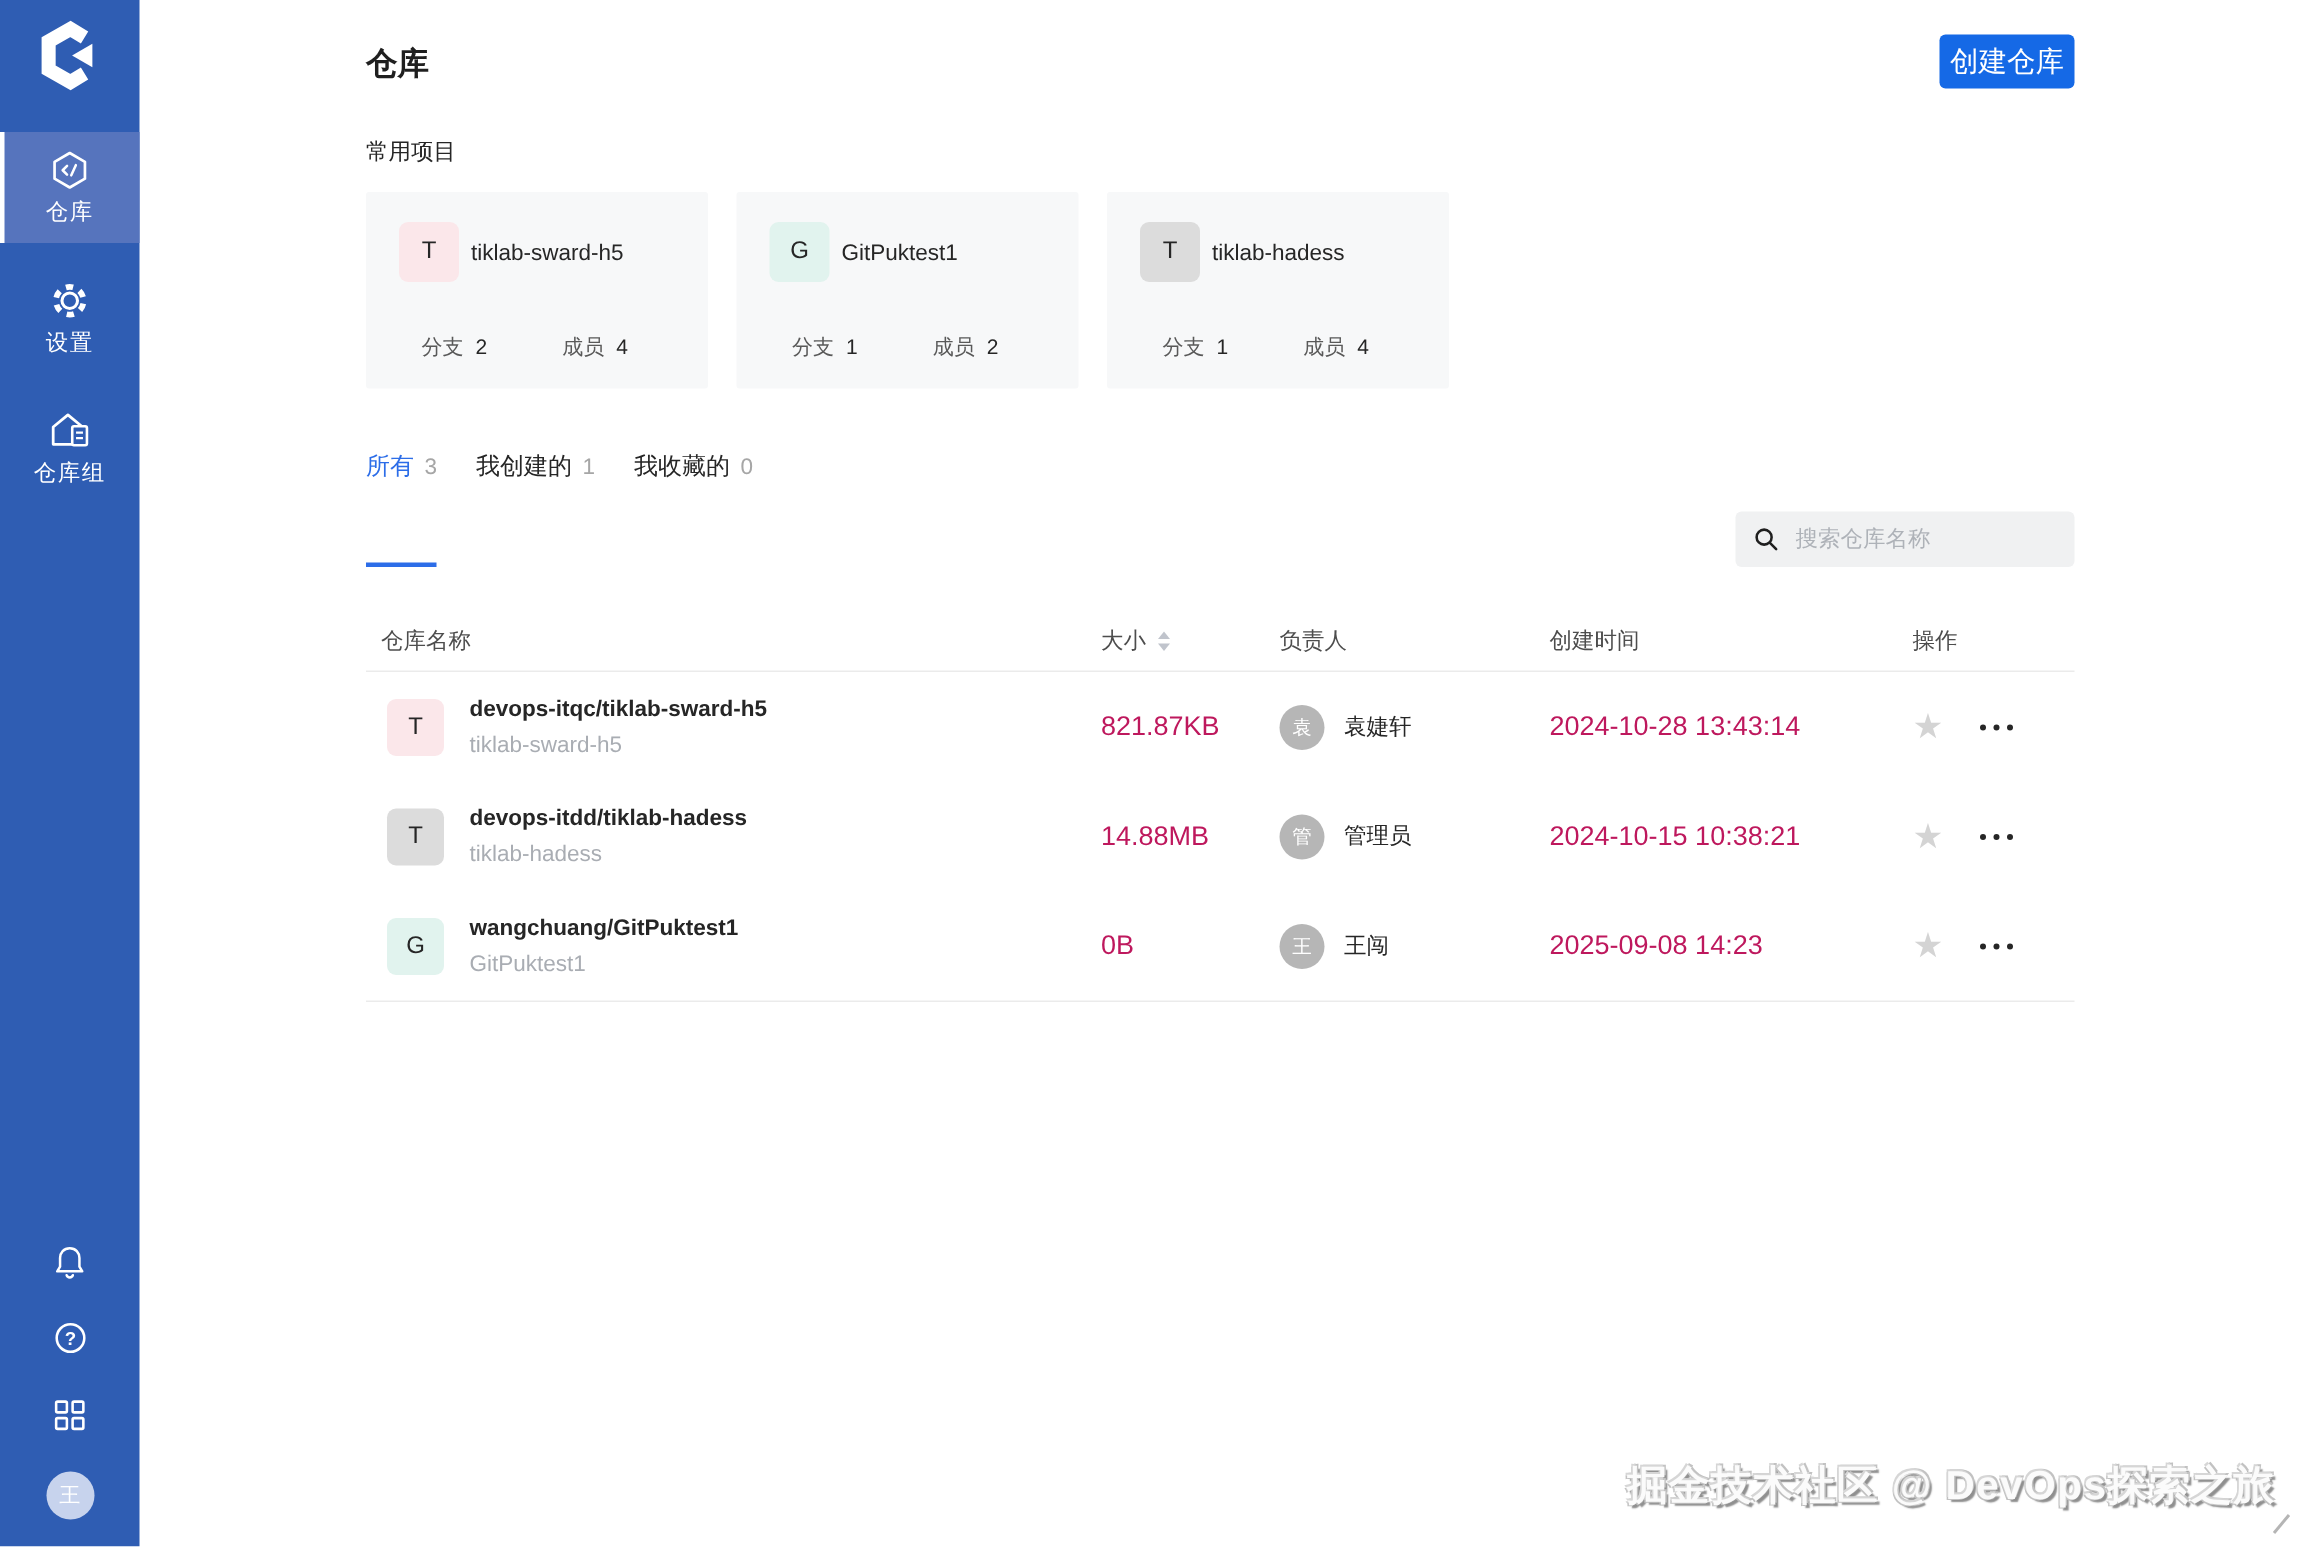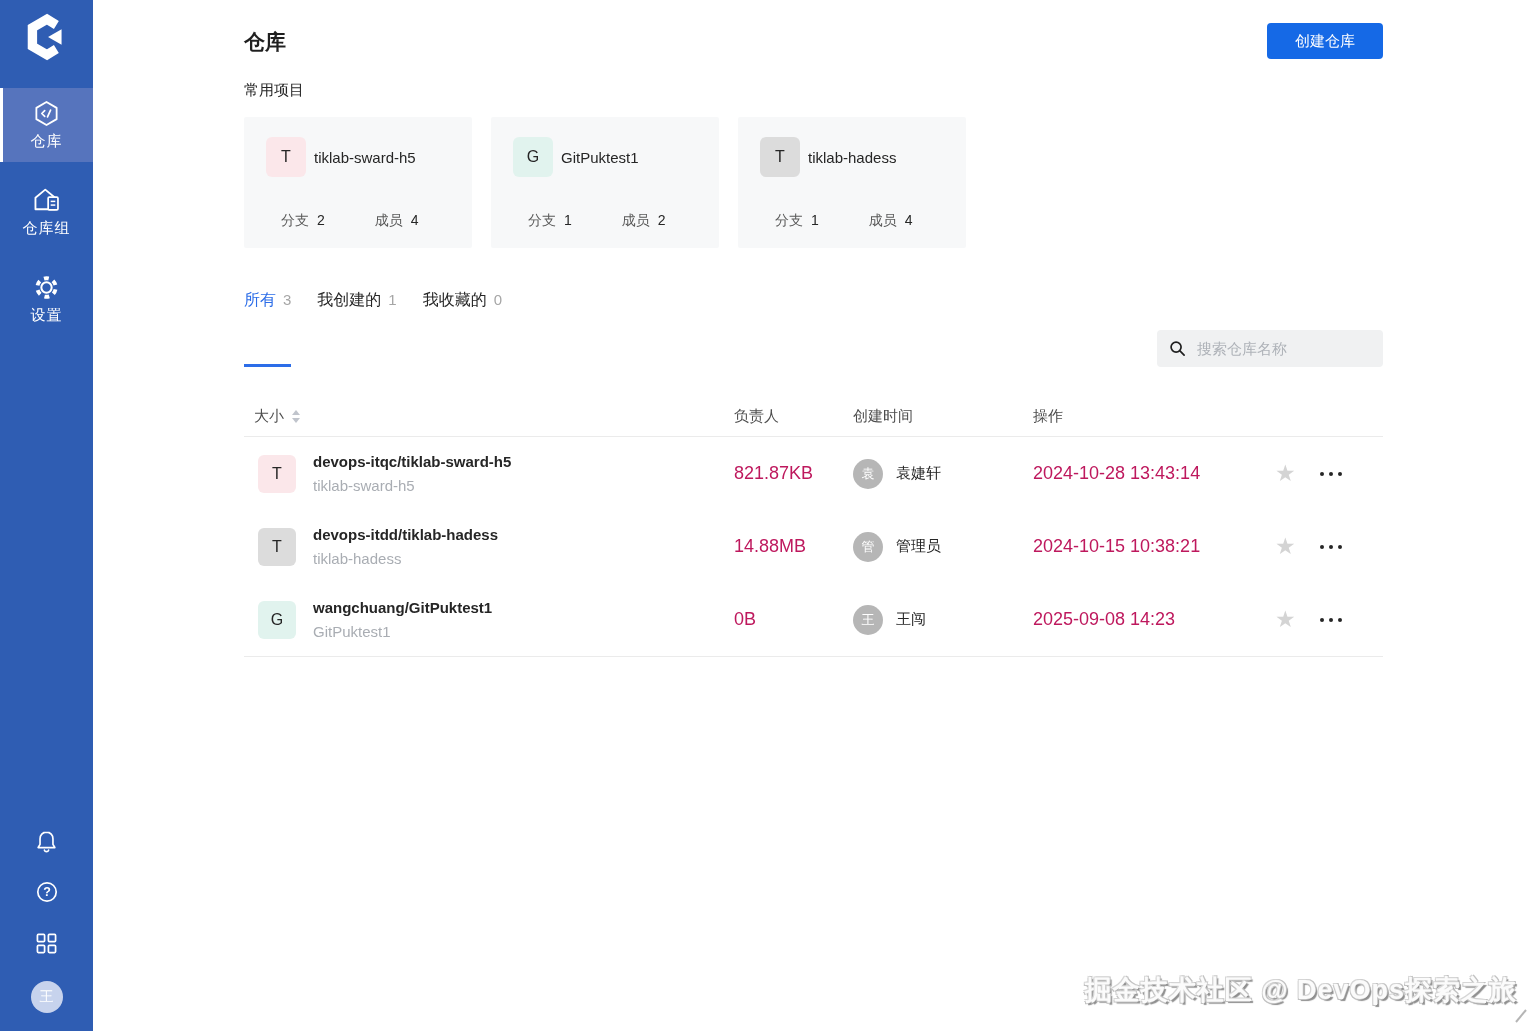--- a/index.html
+++ b/index.html
@@ -17,22 +17,22 @@
   .nav-item.active { background:#5674bd; box-shadow: inset 3px 0 0 #ffffff; }
   .nav-icon { height:32px; display:flex; align-items:center; justify-content:center; }
   .nav-label { font-size:15px; margin-top:3px; letter-spacing:1px; }
   .sidebar-bottom { position:absolute; bottom:18px; left:0; width:93px; display:flex; flex-direction:column; align-items:center; gap:25px; }
   .side-icon-btn { width:26px; height:26px; display:flex; align-items:center; justify-content:center; cursor:pointer; }
   .user-avatar { width:32px; height:32px; border-radius:50%; background:#c7d3ed; color:#fff; font-size:14px; display:flex; align-items:center; justify-content:center; cursor:pointer; }
 
   
   .content { position:absolute; left:244px; top:0; width:1139px; }
   .page-title { margin:28px 0 0; font-size:21px; font-weight:700; color:#1f1f1f; }
-  .create-btn { position:absolute; top:23px; right:0; width:116px; height:36px; background:#1569e6; color:#fff; font-size:15px; border:none; border-radius:4px; cursor:pointer; }
-  .section-title { margin-top:25px; font-size:15px; color:#262626; }
+  .create-btn { position:absolute; top:23px; right:0; width:90px; height:36px; background:#1569e6; color:#fff; font-size:19px; border:none; border-radius:4px; cursor:pointer; }
+  .section-title { margin-top:36px; font-size:15px; color:#262626; }
 
   .cards { display:flex; gap:19px; margin-top:17px; }
   .card { width:228px; height:131px; background:#f7f8f9; border-radius:2px; padding:20px 22px 18px; display:flex; flex-direction:column; cursor:pointer; }
   .card-head { display:flex; align-items:center; gap:8px; }
   .card-avatar { width:40px; height:40px; border-radius:6px; display:flex; align-items:center; justify-content:center; font-size:16px; color:#262626; flex:0 0 40px; }
   .card-name { font-size:15px; color:#262626; }
   .card-stats { margin-top:auto; display:flex; gap:50px; padding-left:15px; font-size:14px; color:#595959; }
   .stat-num { color:#262626; margin-left:8px; }
 
   .list-bar { display:flex; justify-content:space-between; margin-top:34px; }
@@ -86,37 +86,37 @@
         <svg viewBox="0 0 24 24" width="27" height="27">
           <polygon points="12,1.8 21,7 21,17 12,22.2 3,17 3,7" fill="none" stroke="#ffffff" stroke-width="1.6" stroke-linejoin="round"></polygon>
           <polyline points="10.4,9.4 7.8,12 10.4,14.6" fill="none" stroke="#ffffff" stroke-width="1.5" stroke-linecap="round" stroke-linejoin="round"></polyline>
           <line x1="15.6" y1="9" x2="12.9" y2="15" stroke="#ffffff" stroke-width="1.5" stroke-linecap="round"></line>
         </svg>
       </span>
       <span class="nav-label">仓库</span>
     </div>
     <div class="nav-item">
       <span class="nav-icon">
+        <svg viewBox="0 0 24 24" width="27" height="27">
+          <circle cx="12" cy="12" r="8.2" fill="none" stroke="#ffffff" stroke-width="3.4" stroke-dasharray="4.3 4.3" transform="rotate(12 12 12)"></circle>
+          <circle cx="12" cy="12" r="4.6" fill="#2f5db3" stroke="#ffffff" stroke-width="1.8"></circle>
+        </svg>
+      </span>
+      <span class="nav-label">设置</span>
+    </div>
+    <div class="nav-item">
+      <span class="nav-icon">
         <svg viewBox="0 0 26 24" width="30" height="28">
           <path d="M3 10 L11.5 3 L20 10 V20 H3 Z" fill="none" stroke="#ffffff" stroke-width="1.6" stroke-linejoin="round"></path>
           <rect x="14" y="9.5" width="8.5" height="11" rx="1" fill="#2f5db3" stroke="#ffffff" stroke-width="1.5"></rect>
           <line x1="16.2" y1="13.2" x2="20.2" y2="13.2" stroke="#ffffff" stroke-width="1.3"></line>
           <line x1="16.2" y1="16.4" x2="20.2" y2="16.4" stroke="#ffffff" stroke-width="1.3"></line>
         </svg>
       </span>
       <span class="nav-label">仓库组</span>
-    </div>
-    <div class="nav-item">
-      <span class="nav-icon">
-        <svg viewBox="0 0 24 24" width="27" height="27">
-          <circle cx="12" cy="12" r="8.2" fill="none" stroke="#ffffff" stroke-width="3.4" stroke-dasharray="4.3 4.3" transform="rotate(12 12 12)"></circle>
-          <circle cx="12" cy="12" r="4.6" fill="#2f5db3" stroke="#ffffff" stroke-width="1.8"></circle>
-        </svg>
-      </span>
-      <span class="nav-label">设置</span>
     </div>
   </nav>
 
   <div class="sidebar-bottom">
     <span class="side-icon-btn">
       <svg viewBox="0 0 22 24" width="23" height="25">
         <path d="M11 3 C7.2 3 4.8 5.9 4.8 9.3 V14.8 L3 17.8 H19 L17.2 14.8 V9.3 C17.2 5.9 14.8 3 11 3 Z" fill="none" stroke="#ffffff" stroke-width="1.6" stroke-linejoin="round"></path>
         <path d="M9 20.3 a2.1 2.1 0 0 0 4 0" fill="none" stroke="#ffffff" stroke-width="1.6" stroke-linecap="round"></path>
       </svg>
     </span>
@@ -191,20 +191,21 @@
             <line x1="11.6" y1="11.6" x2="16" y2="16" stroke="#1f1f1f" stroke-width="1.8" stroke-linecap="round"></line>
           </svg>
         </span>
         <input type="text" placeholder="搜索仓库名称" style="">
       </div>
     </div>
   </div>
 
   <div class="table">
     <div class="thead">
+      <span class="th">仓库名称</span>
       <span class="th">
           <span>大小</span>
           <span class="sort">
             <i class="up"></i>
             <i class="down"></i>
           </span>
         </span>
       <span class="th">负责人</span>
       <span class="th">创建时间</span>
       <span class="th">操作</span>

